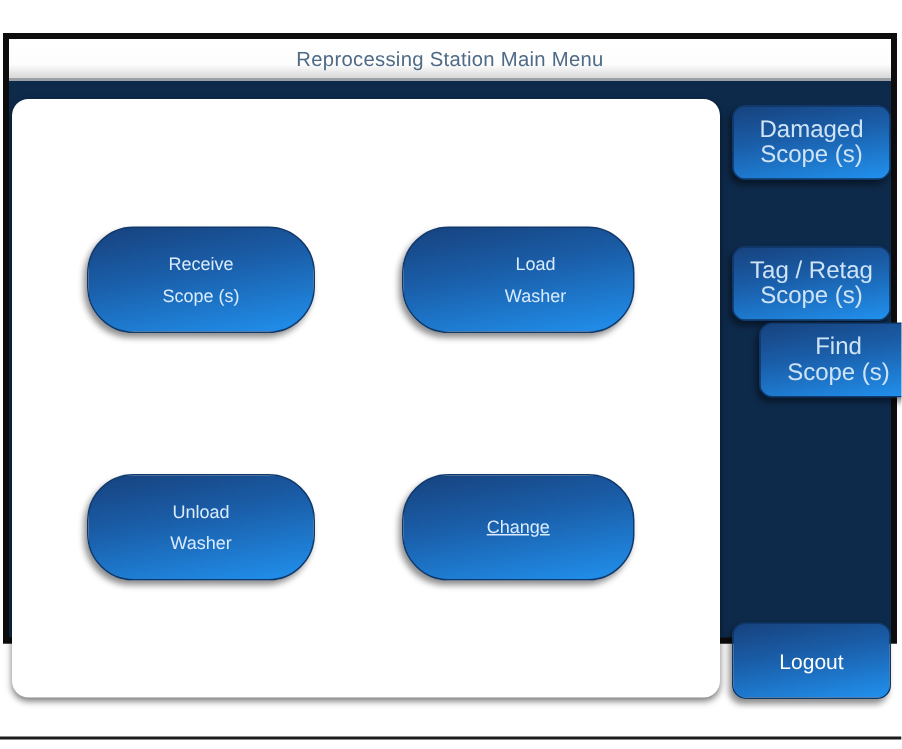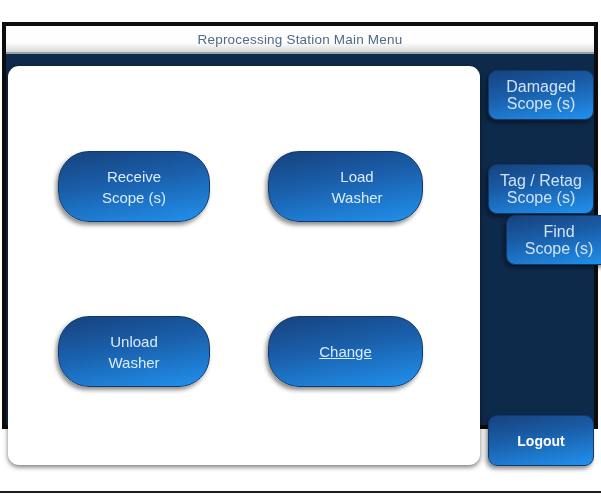--- a/index.html
+++ b/index.html
@@ -55,23 +55,23 @@
     background: linear-gradient(170deg, #17427e 0%, #1a5ea9 42%, #2191ee 100%);
     border: 1px solid #10396b;
     border-radius: 9px;
     box-shadow: -2px 3px 4px rgba(0,0,0,0.45);
     color: #d9ebfc;
     cursor: pointer;
     padding: 0;
     font-family: "Liberation Sans", sans-serif;
   }
   .btn span { display: block; }
-  .main-btn { font-size: 15px; line-height: 21px; border-radius: 31px; }
+  .main-btn { font-size: 12px; line-height: 21px; border-radius: 31px; }
   .side-btn { font-size: 16px; line-height: 17px; color: #cfe3f7; }
-  .logout-btn { font-size: 14px; font-weight: bold; color: #ffffff; justify-content: center; }
+  .logout-btn { font-size: 14px; font-weight: normal; color: #ffffff; justify-content: center; }
 
   
   .b-receive { left: 52px;  top: 125px; width: 152px; height: 71px; }
   .b-load    { left: 262px; top: 125px; width: 155px; height: 71px; padding-left: 23px; }
   .b-unload  { left: 52px;  top: 290px; width: 152px; height: 71px; }
   .b-change  { left: 262px; top: 290px; width: 155px; height: 71px; text-decoration: underline; }
 
   
   .b-damaged { left: 482px; top: 44px;  width: 106px; height: 50px; }
   .b-tag     { left: 482px; top: 116px; width: 106px; height: 50px; margin-top: 22px; }

